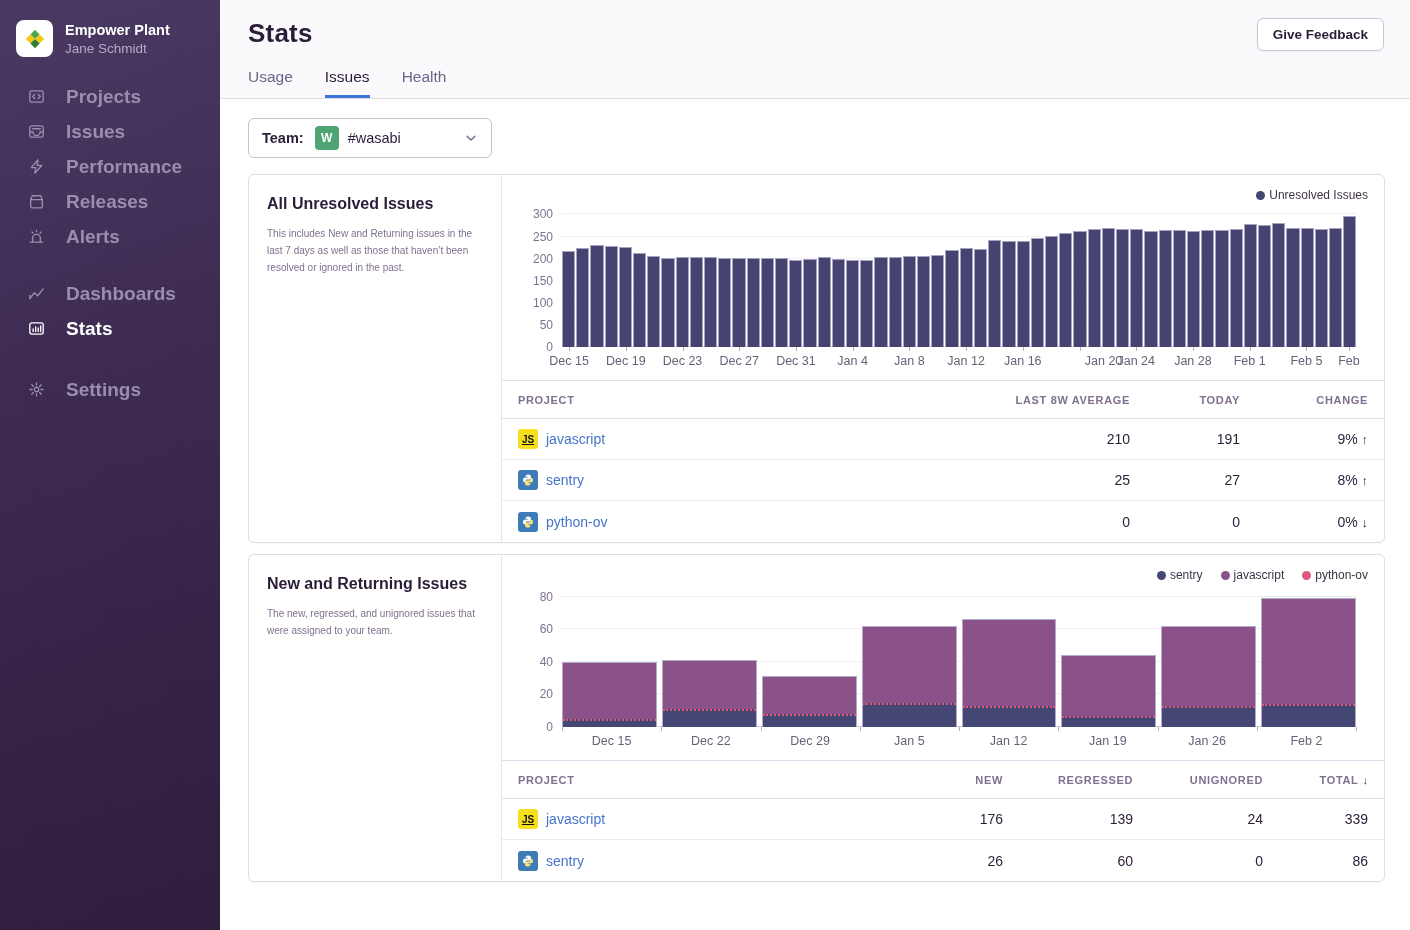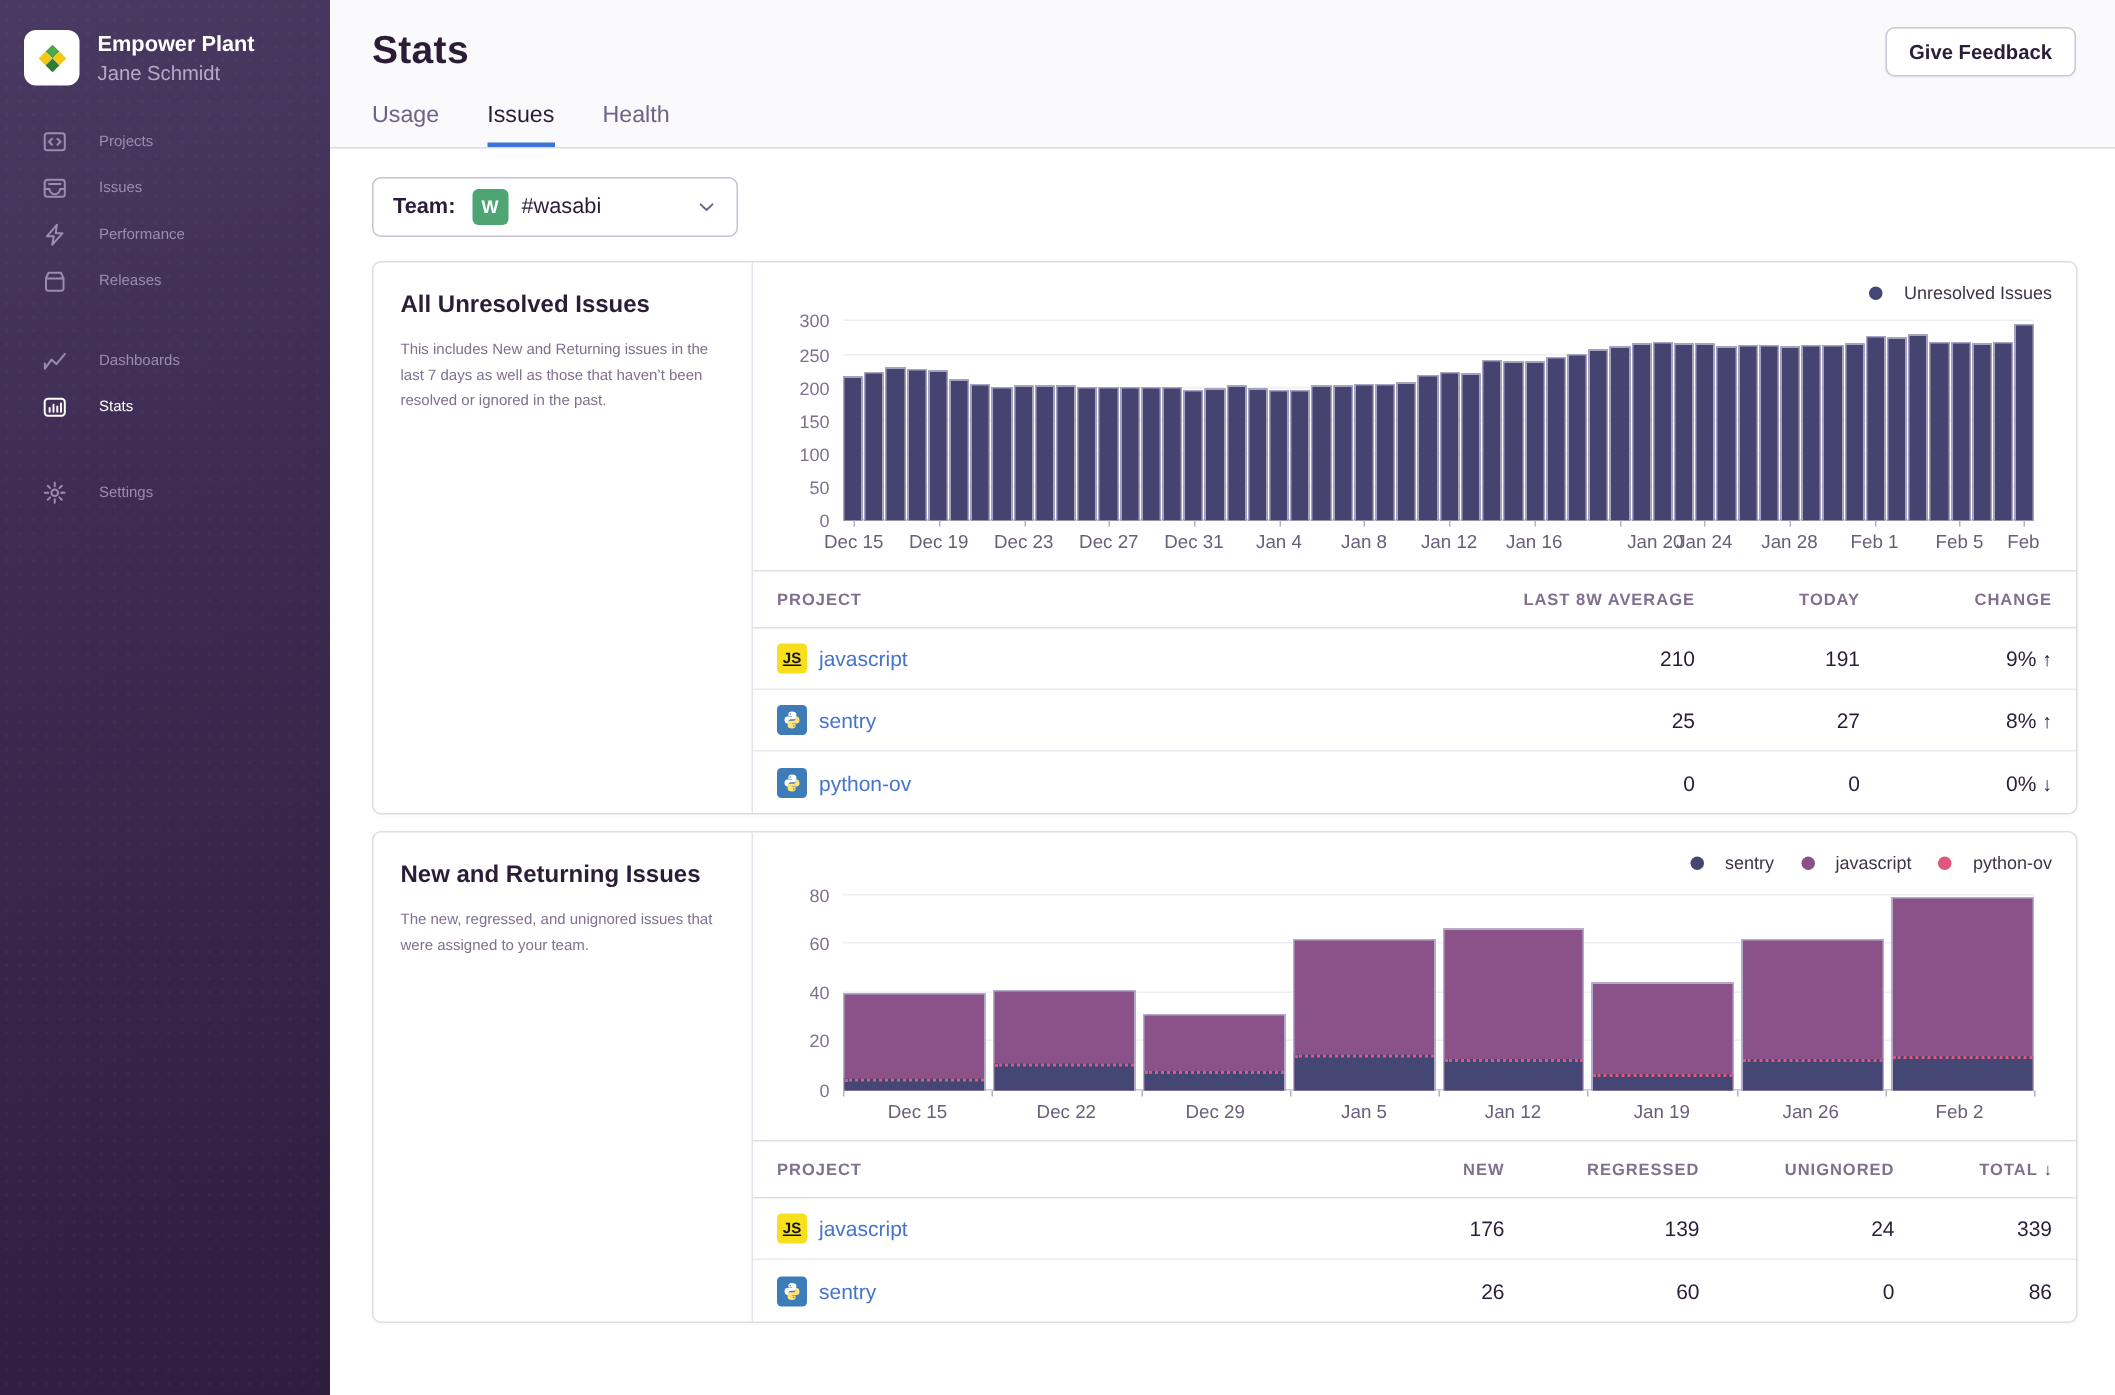--- a/index.html
+++ b/index.html
@@ -17,21 +17,21 @@
   .sidebar::before {
     content:''; position:absolute; inset:0;
     background-image:radial-gradient(rgba(255,255,255,.09) 1px, transparent 1.3px);
     background-size:9px 9px; opacity:.30; pointer-events:none;
   }
   .org { display:flex; align-items:center; gap:12px; padding:20px 14px 6px 16px; position:relative; cursor:pointer; }
   .org-logo { width:37px; height:37px; background:#fff; border-radius:8px; display:flex; align-items:center; justify-content:center; flex:0 0 37px; }
   .org-name { color:#fff; font-weight:700; font-size:14.5px; line-height:1.25; }
   .org-user { color:#b7aac7; font-size:13.5px; margin-top:1px; }
   .nav { margin-top:16px; position:relative; }
-  .nav-item { display:flex; align-items:center; gap:21px; padding:6.5px 10px 6.5px 27px; font-size:10px; color:#9a8db0; cursor:pointer; }
+  .nav-item { display:flex; align-items:center; gap:21px; padding:6.5px 10px 6.5px 27px; font-size:19px; color:#9a8db0; cursor:pointer;font-weight:bold; }
   .nav-item.active { color:#fff; }
   .nav-item .nicon { width:18px; height:18px; display:flex; align-items:center; justify-content:center; }
   .nav-item svg { width:17px; height:17px; stroke:currentColor; fill:none; stroke-width:1.25; stroke-linecap:round; stroke-linejoin:round; }
   .nav-gap { height:22px; }
   .nav-gap2 { height:26px; }
   
   .main { flex:1; min-width:0; display:flex; flex-direction:column; }
   .topbar { background:#faf9fb; border-bottom:1px solid #e0dce6; padding:18px 26px 0 28px; flex:0 0 auto; }
   .title-row { display:flex; justify-content:space-between; align-items:flex-start; }
   .page-title { font-size:26px; font-weight:700; color:#2b1d38; letter-spacing:.2px; }
@@ -52,21 +52,21 @@
   
   .panel { border:1px solid #e0dce6; border-radius:6px; background:#fff; display:grid; grid-template-columns:252px 1px 1fr; margin-bottom:11px; box-shadow:0 1px 3px rgba(43,34,51,.03); }
   .panel-left { padding:20px 18px; }
   .panel-title { font-size:16px; font-weight:600; color:#2b1d38; margin-bottom:12px; }
   .panel-desc { font-size:10px; color:#80708f; line-height:1.72; }
   .panel-divider { background:#e7e2ee; }
   .panel-right { min-width:0; }
   
   .chart { padding:11px 16px 5px 16px; }
   .legend-row { display:flex; justify-content:flex-end; gap:18px; height:18px; align-items:center; margin-bottom:6px; }
-  .legend-item { display:flex; align-items:center; gap:14px; font-size:12px; color:#3e3446; }
+  .legend-item { display:flex; align-items:center; gap:4px; font-size:12px; color:#3e3446; }
   .legend-dot { width:9px; height:9px; border-radius:50%; }
   .plot-area { position:relative; margin-left:44px; margin-right:12px; height:137px; }
   .gridline { position:absolute; left:0; right:0; height:1px; background:#f0edf4; }
   .baseline { position:absolute; left:0; right:0; bottom:0; height:1px; background:#cfc8d8; }
   .ylabel { position:absolute; right:calc(100% + 9px); transform:translateY(50%); font-size:12px; color:#80708f; white-space:nowrap; }
   .bars { position:absolute; left:0; right:0; top:0; bottom:0; display:flex; align-items:flex-end; gap:1px; }
   .bar { flex:1; background:#454370; border:1px solid #a7a1c2; border-bottom:none; }
   .bars2 { gap:5px; }
   .sbar { position:relative; flex:1; border:1px solid #b2abca; border-bottom:none; background:#8b528a; }
   .seg-bottom { position:absolute; left:0; right:0; bottom:0; background:#454370; border-top:2px dotted #e0567c; }
@@ -140,20 +140,30 @@
         <span>Performance</span>
       </div>
       <div class="nav-item">
         <span class="nicon">
           <svg viewBox="0 0 16 16">
             <path d="M2.5 6.2h11v6.3a1.5 1.5 0 0 1-1.5 1.5H4a1.5 1.5 0 0 1-1.5-1.5z"></path>
             <path d="M2.5 6.2 4.1 2.6h7.8l1.6 3.6"></path>
           </svg>
         </span>
         <span>Releases</span>
+      </div>
+      <div class="nav-item">
+        <span class="nicon">
+          <svg viewBox="0 0 16 16">
+            <path d="M4.4 13V9.6a3.6 3.6 0 0 1 7.2 0V13"></path>
+            <path d="M2 13.3h12"></path>
+            <path d="M8 2.2v1.2M3.7 3.8l.9.9M12.3 3.8l-.9.9"></path>
+          </svg>
+        </span>
+        <span>Alerts</span>
       </div>
       <div class="nav-gap"></div>
       <div class="nav-item">
         <span class="nicon">
           <svg viewBox="0 0 16 16">
             <path d="M1.8 9.7v3.2"></path>
             <path d="M1.8 12.9 6 7.3l3 2.8 5.4-6.4"></path>
           </svg>
         </span>
         <span>Dashboards</span>

